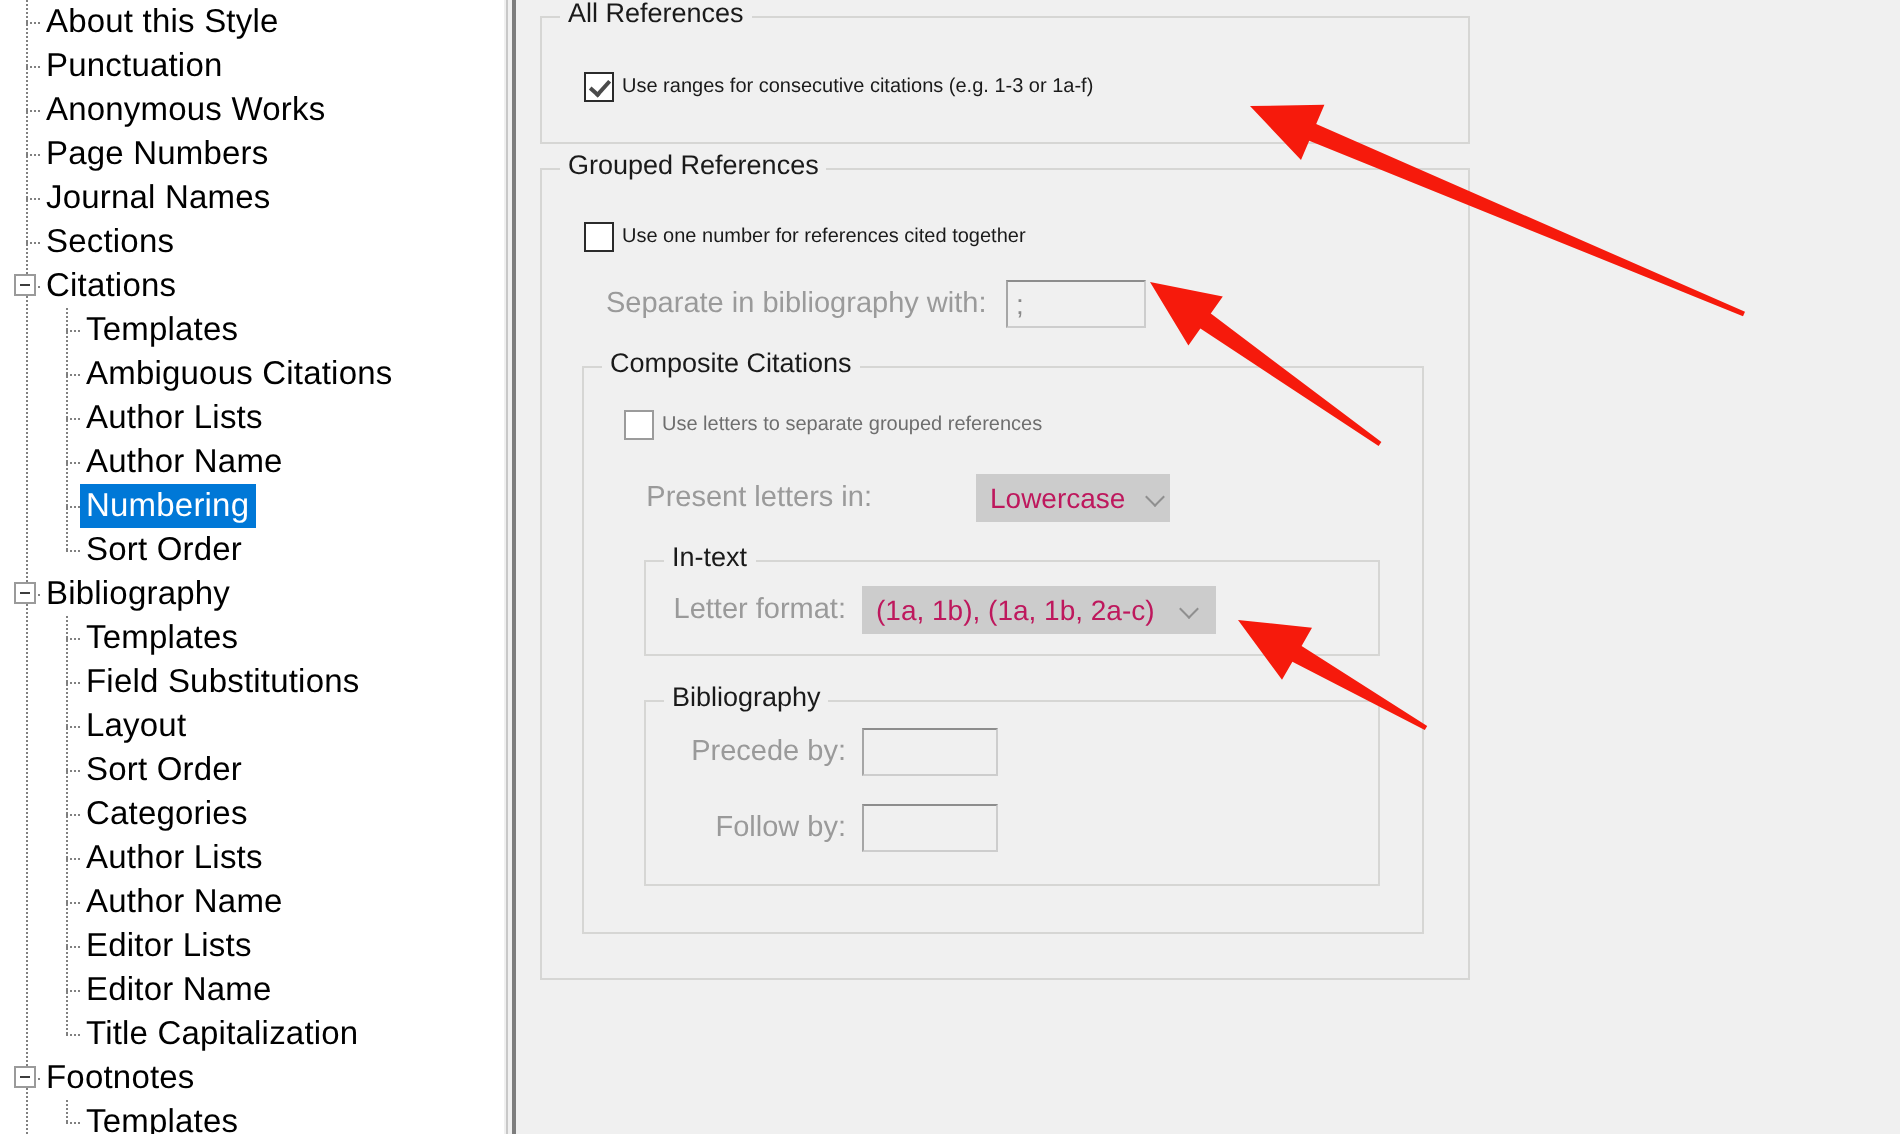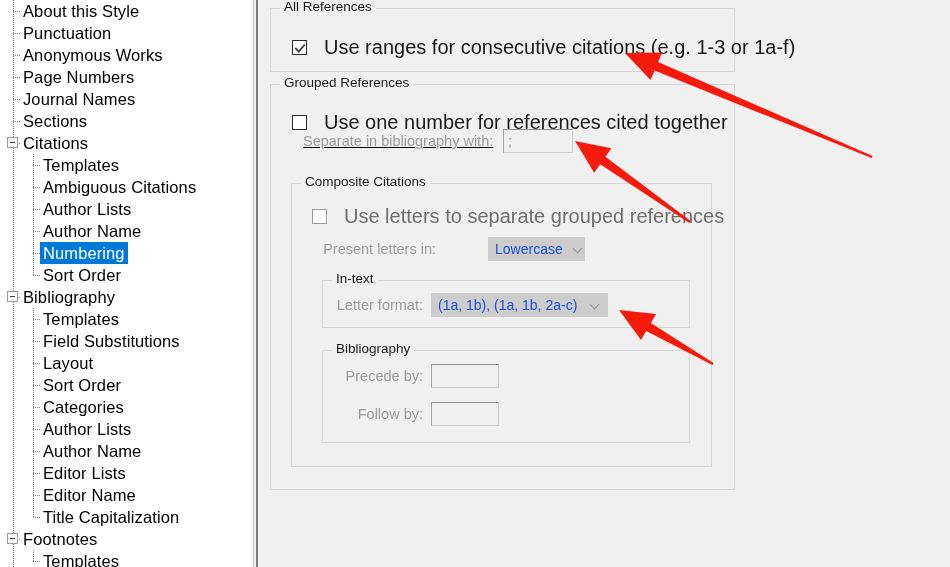--- a/index.html
+++ b/index.html
@@ -182,22 +182,22 @@
     position: absolute;
     left: 4px;
     top: 1px;
     width: 4px;
     height: 8px;
     border: solid #4a4a4a;
     border-width: 0 2px 2px 0;
     transform: rotate(42deg);
   }
   .cb-label {
-    margin-left: 17px;
-    font-size: 20px;
+    margin-left: 4px;
+    font-size: 10px;
     color: #1a1a1a;
   }
   .cb-label.disabled { color: #6e6e6e; }
 
   
   .fieldrow {
     position: absolute;
     display: flex;
     align-items: center;
     white-space: nowrap;
@@ -220,21 +220,21 @@
     display: flex;
     align-items: center;
     line-height: 24px;
   }
   .combobox {
     background: #cccccc;
     border: 1px solid #cccccc;
     box-sizing: border-box;
     height: 24px;
     font-size: 14px;
-    color: #1d4ed8;
+    color: #be185d;
     padding: 0 6px;
     display: flex;
     align-items: center;
     justify-content: space-between;
     line-height: 24px;
   }
   .combobox .chev {
     margin-left: 10px;
     width: 11px;
     height: 11px;
@@ -413,21 +413,21 @@
     </div>
 
     <div class="groupbox" style="left:10px; top:84px; width:465px; height:406px;">
       <span class="gb-title">Grouped References</span>
 
       <div class="cbrow" style="left:21px; top:26px;">
         <span class="checkbox"></span>
         <span class="cb-label">Use one number for references cited together</span>
       </div>
 
-      <div class="fieldrow" style="left:32px; top:44px;text-decoration:underline;">
+      <div class="fieldrow" style="left:32px; top:55px;">
         <span class="field-label" style="width:190px;">Separate in bibliography with:</span>
         <span class="textbox" style="margin-left:10px; width:70px;">;</span>
       </div>
 
       <div class="groupbox disabled" style="left:20px; top:98px; width:421px; height:284px;">
         <span class="gb-title">Composite Citations</span>
 
         <div class="cbrow" style="left:20px; top:21px;">
           <span class="checkbox disabled"></span>
           <span class="cb-label disabled">Use letters to separate grouped references</span>

